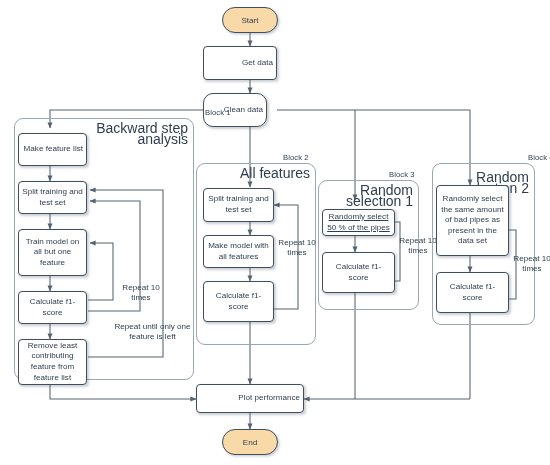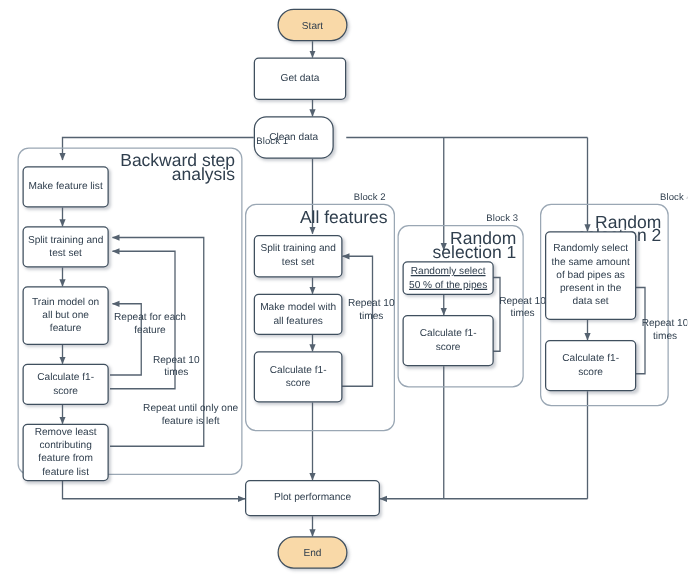--- a/index.html
+++ b/index.html
@@ -49,21 +49,21 @@
     position:absolute;
     box-sizing:border-box;
     border:1.1px solid #3f4f5e;
     border-radius:4px;
     background:#ffffff;
     color:#2f3e4d;
     font-size:8.1px;
     line-height:10.6px;
     display:flex;
     align-items:center;
-    justify-content:center;
+    justify-content:flex-end;
     text-align:center;
     padding:2px 3px;
     box-shadow:1.6px 1.6px 2.4px rgba(90,100,115,.30);
   }
   
   .term{
     position:absolute;
     box-sizing:border-box;
     border:1.1px solid #3f4f5e;
     border-radius:13px;
@@ -188,21 +188,20 @@
   </div>
 
   <div class="node" style="left:18px;top:291px;width:69px;height:33px;">
     <span>Calculate f1-score</span>
   </div>
 
   <div class="node" style="left:18px;top:339px;width:69px;height:46px;">
     <span>Remove least contributing feature from feature list</span>
   </div>
 
-  <div class="edge-label" style="left:89px;top:249px;width:62px;">Repeat for each feature</div>
 
   <div class="edge-label" style="left:116px;top:283px;width:50px;">Repeat 10 times</div>
 
   <div class="edge-label" style="left:111px;top:322px;width:83px;">Repeat until only one feature is left</div>
 
   <div class="group" style="left:196px;top:163px;width:120px;height:182px;"></div>
   <div class="group-tag" style="left:283px;top:153px;">Block 2</div>
   <div class="group-title" style="left:216px;top:168px;width:94px;">All features</div>
 
   <div class="node" style="left:203px;top:188px;width:71px;height:34px;">

